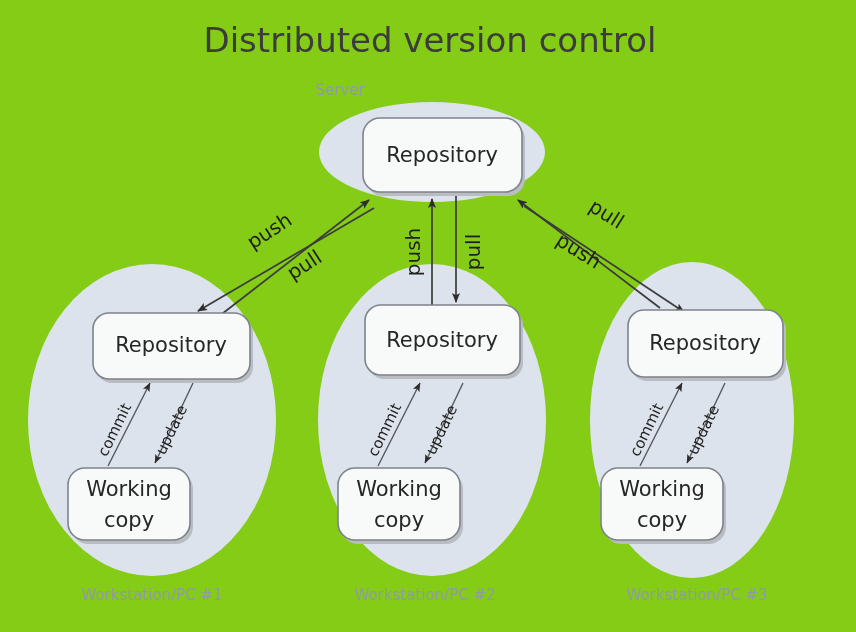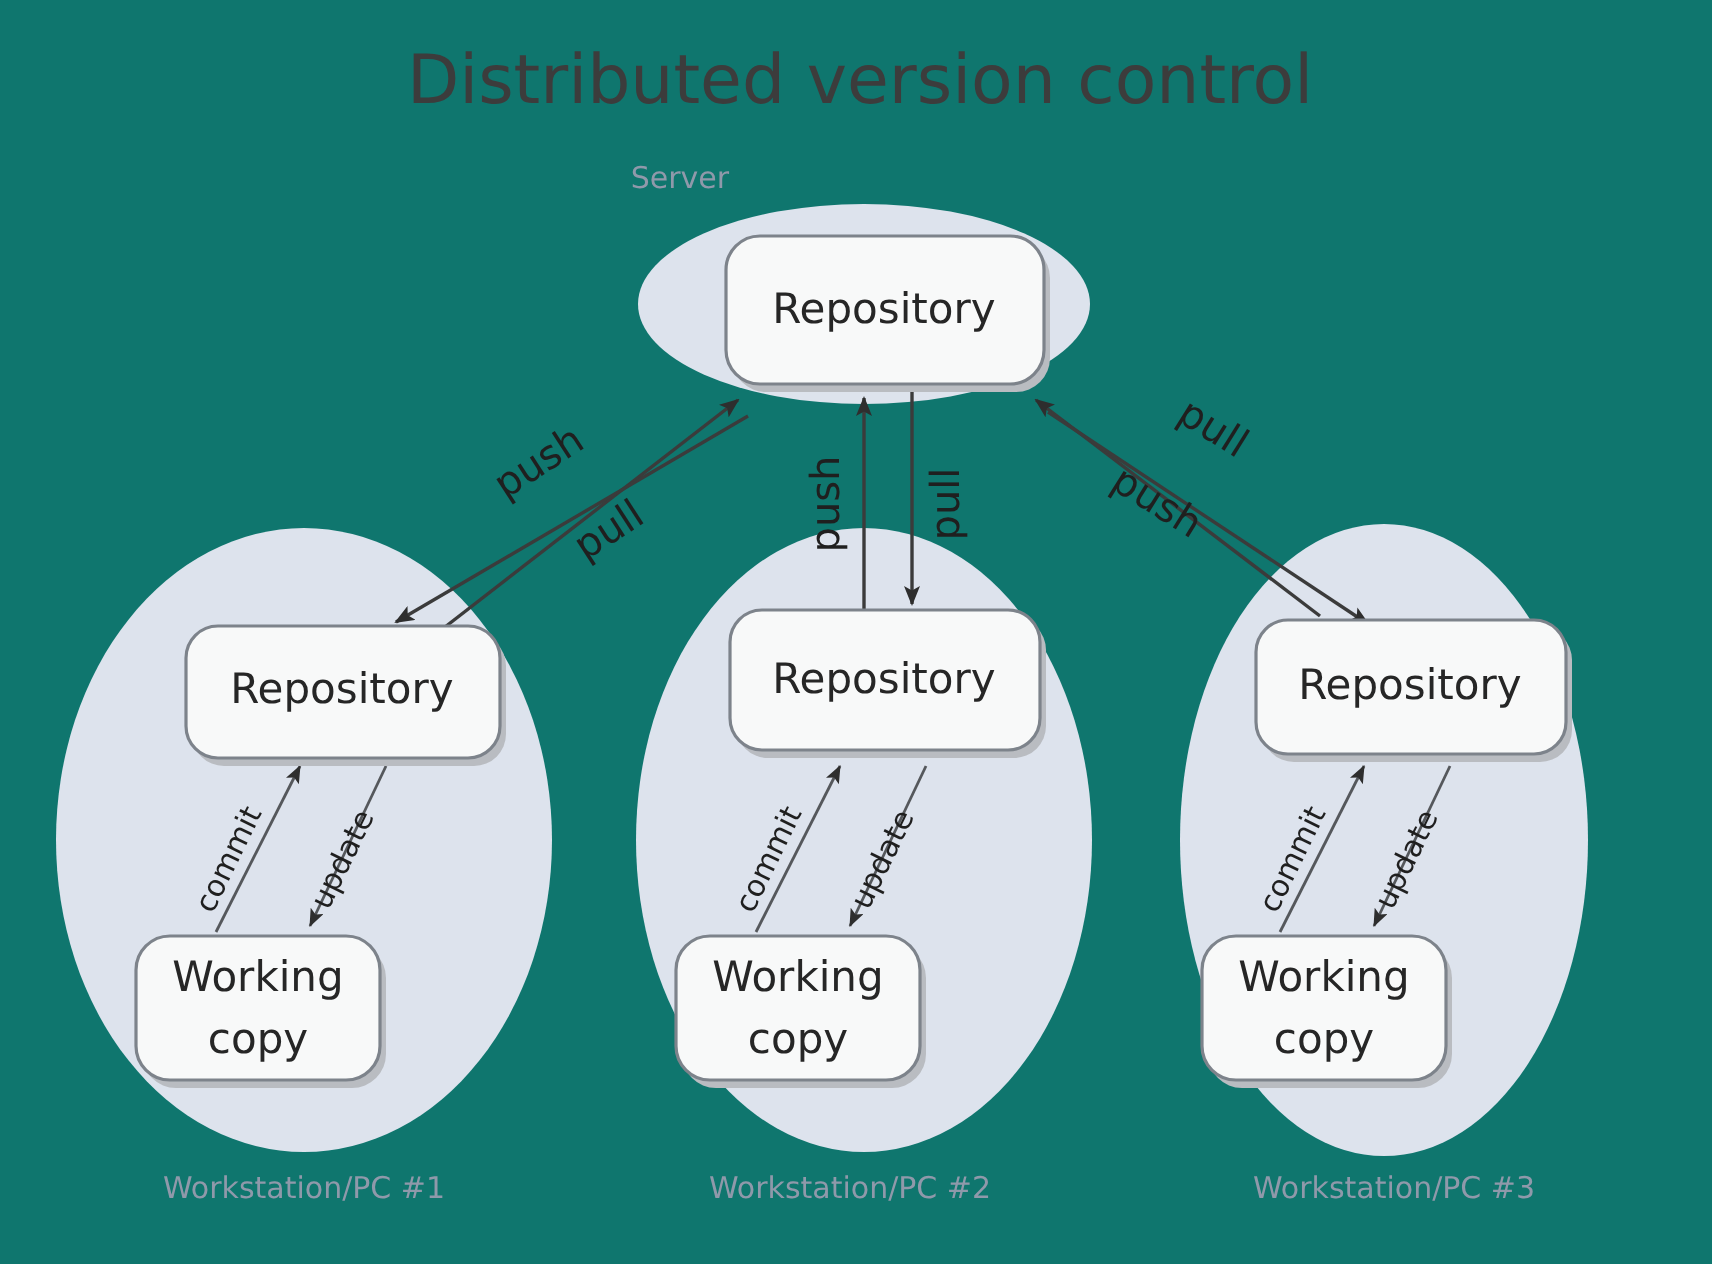--- a/index.html
+++ b/index.html
@@ -7,21 +7,21 @@
     padding: 0;
     background: #ffffff;
   }
   body {
     font-family: "DejaVu Sans", "Liberation Sans", sans-serif;
   }
   #canvas {
     position: relative;
     width: 856px;
     height: 632px;
-    background: #0f766e;
+    background: #84cc16;
     overflow: hidden;
   }
   #diagram-svg {
     position: absolute;
     left: 0;
     top: 0;
     width: 856px;
     height: 632px;
   }
   .title-text {

